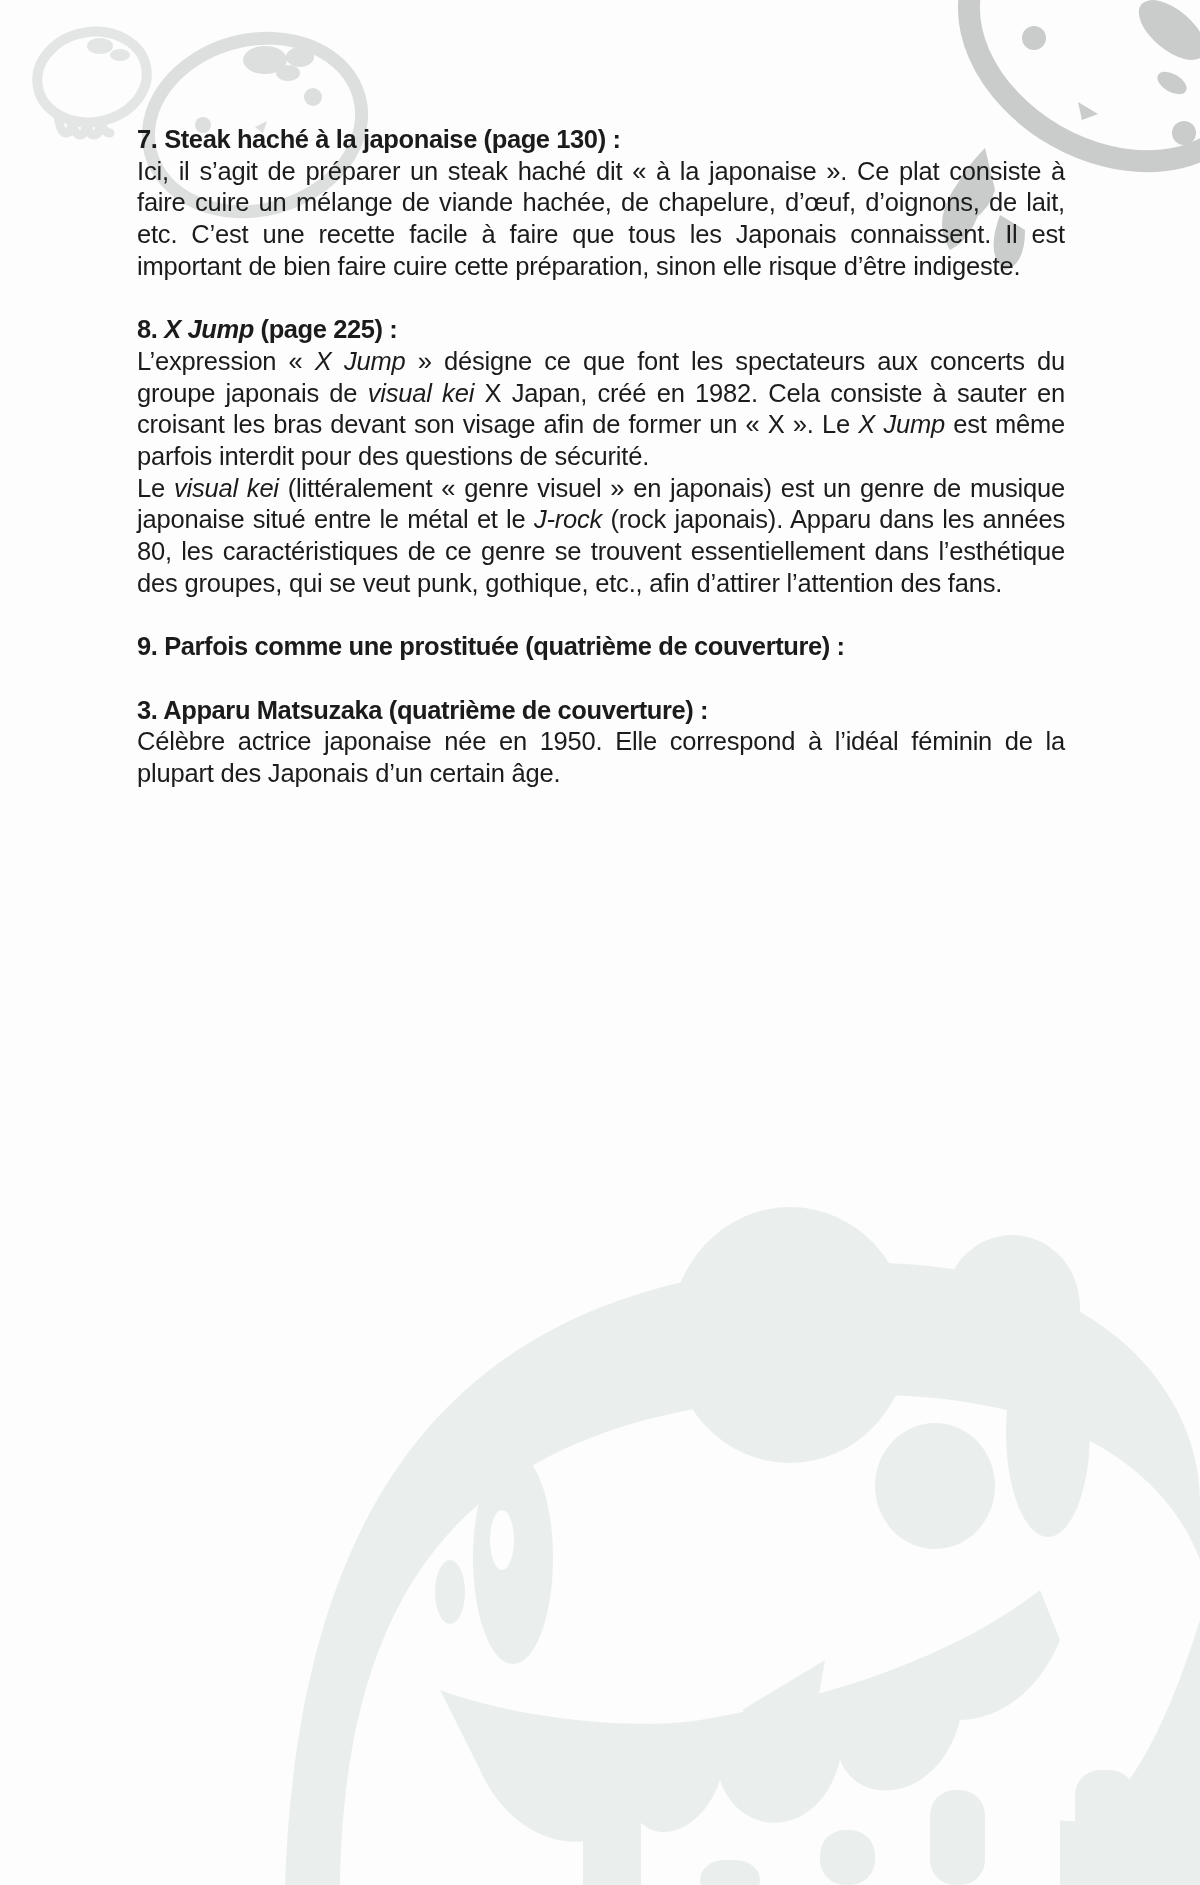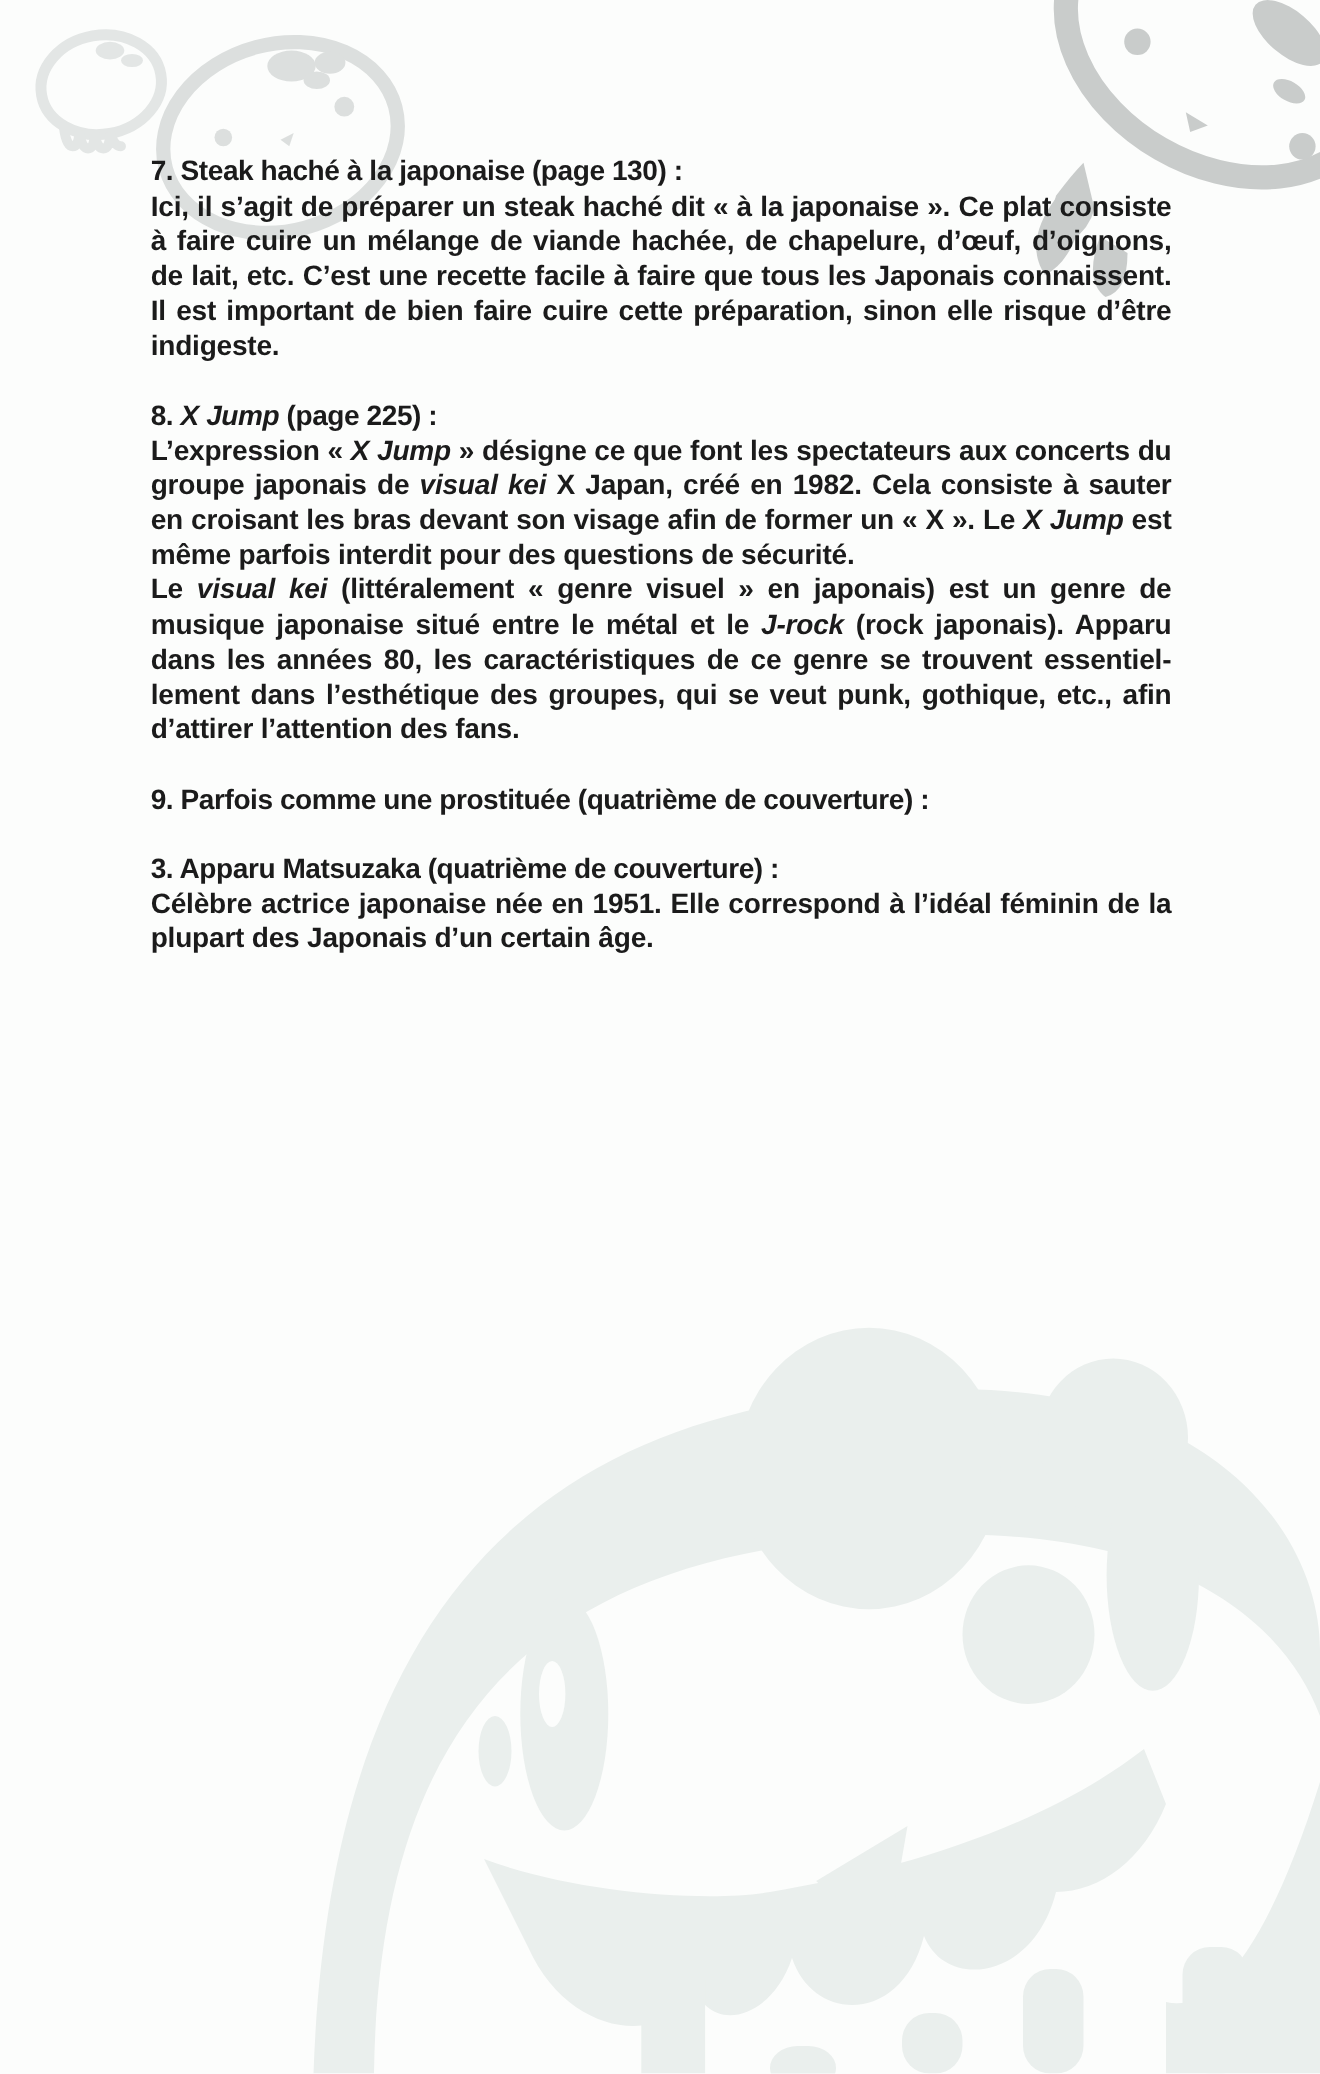--- a/index.html
+++ b/index.html
@@ -1,23 +1,23 @@
 <!DOCTYPE html>
 <html><head>
 <meta charset="utf-8">
 <style>
   html, body { margin:0; padding:0; }
   body { width:1200px; height:1885px; background:#fcfdfc; position:relative; overflow:hidden;
          font-family:"Liberation Sans", "DejaVu Sans", sans-serif; color:#1b1b1b; }
   #bg { position:absolute; left:0; top:0; width:1200px; height:1885px; z-index:0; }
-  #content { position:absolute; left:137px; top:141px; width:928px; z-index:1;
+  #content { position:absolute; left:137px; top:124px; width:928px; z-index:1;
              font-size:25.5px; line-height:31.7px; }
   .note { margin:0 0 31.7px 0; }
   .note h2 { font-size:25.5px; line-height:31.7px; margin:0; font-weight:bold; letter-spacing:-0.4px; }
-  .note p { margin:0; text-align:justify; letter-spacing:-0.2px;font-weight:bold; }
+  .note p { margin:0; text-align:justify; letter-spacing:-0.2px; }
   .note p.last { text-align-last:left; }
   em { font-style:italic; }
 </style>
 </head>
 <body>
 
 <svg id="bg" viewBox="0 0 1200 1885" xmlns="http://www.w3.org/2000/svg">
 
   <g fill="#e3e6e5" stroke="#e3e6e5">
     <ellipse cx="92" cy="77" rx="55" ry="45" fill="none" stroke-width="10" transform="rotate(-10 92 77)"></ellipse>
@@ -75,15 +75,15 @@
     <section class="note">
       <h2><span>8.</span> <em>X Jump</em> <span>(page 225) :</span></h2>
       <p class="last"><span>L’expression « </span><em>X Jump</em><span> » désigne ce que font les spectateurs aux concerts du groupe japonais de </span><em>visual kei</em><span> X Japan, créé en 1982. Cela consiste à sauter en croisant les bras devant son visage afin de former un « X ». Le </span><em>X Jump</em><span> est même parfois interdit pour des questions de sécurité.</span></p>
       <p class="last"><span>Le </span><em>visual kei</em><span> (littéralement « genre visuel » en japonais) est un genre de musique japonaise situé entre le métal et le </span><em>J-rock</em><span> (rock japonais). Apparu dans les années 80, les caractéristiques de ce genre se trouvent essentiel­lement dans l’esthétique des groupes, qui se veut punk, gothique, etc., afin d’attirer l’attention des fans.</span></p>
     </section>
     <section class="note">
       <h2><span>9.</span> <span>Parfois comme une prostituée</span> <span>(quatrième de couverture) :</span></h2>
     </section>
     <section class="note">
       <h2><span>3.</span> <span>Apparu Matsuzaka</span> <span>(quatrième de couverture) :</span></h2>
-      <p class="last"><span>Célèbre actrice japonaise née en 1951. Elle correspond à l’idéal féminin de la plupart des Japonais d’un certain âge.</span></p>
+      <p class="last"><span>Célèbre actrice japonaise née en 1950. Elle correspond à l’idéal féminin de la plupart des Japonais d’un certain âge.</span></p>
     </section>
   </div>
 
 </body></html>

